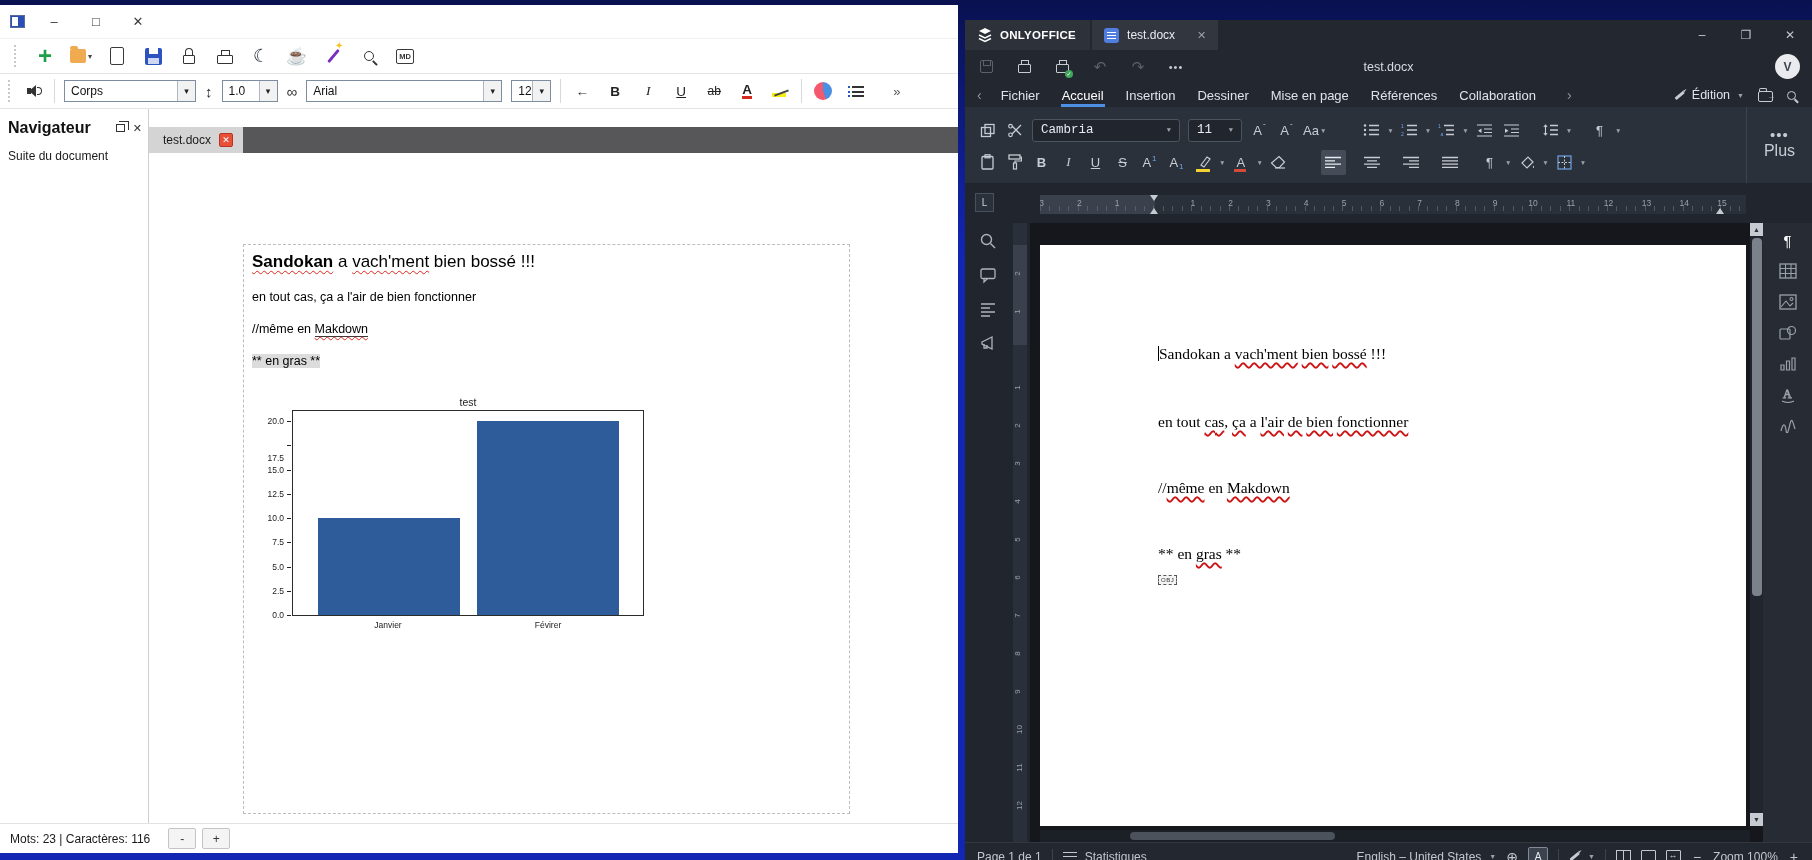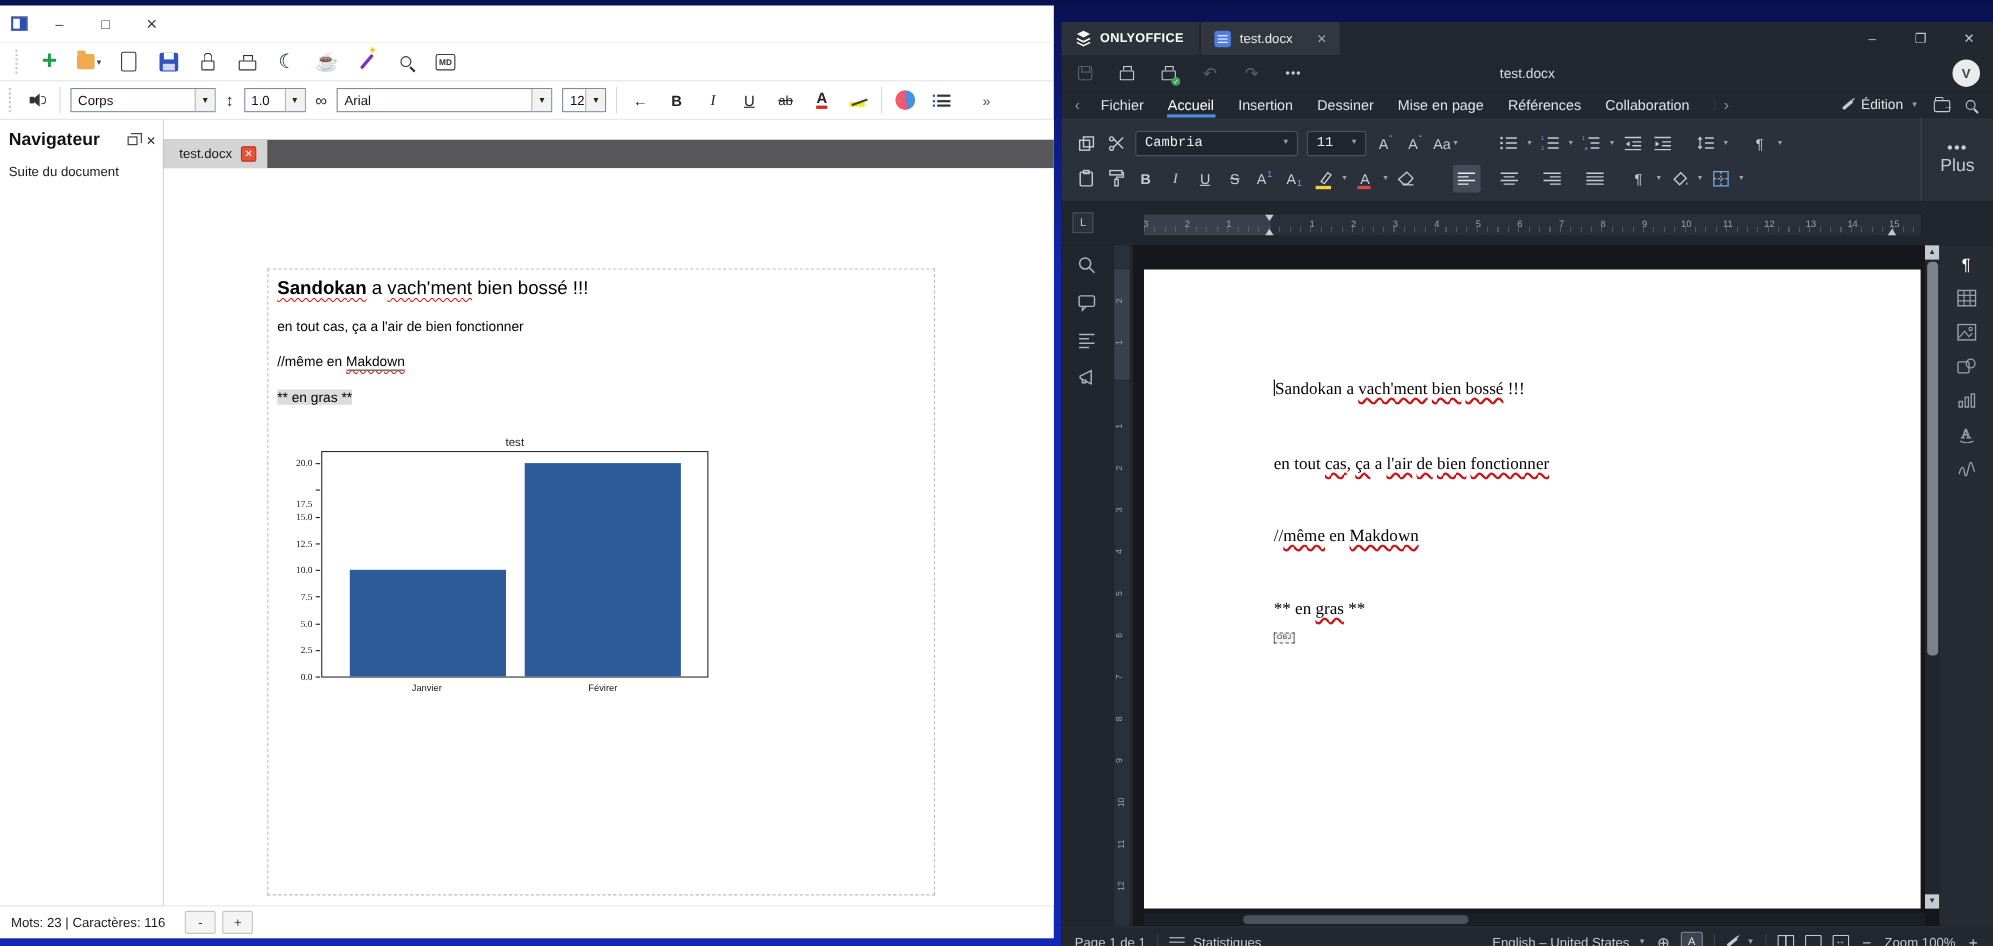--- a/index.html
+++ b/index.html
@@ -86,21 +86,21 @@
             text-decoration-thickness:1px; text-underline-offset:2.5px; }
   .seg-u { border-bottom:1px solid #3a3a3a; }
   .seg-hl { background:#dcdcdc; }
   
   .cs-chart { position:relative; width:394px; height:252px; margin-left:2px; margin-top:4px; }
   .chart-title { position:absolute; top:0; left:38px; right:4px; text-align:center; font-size:10.5px; color:#222; }
   .chart-plot { position:absolute; left:38px; top:14px; width:352px; height:206px; border:1px solid #2b2b2b; background:#fff; }
   .chart-bars { position:absolute; inset:0; display:flex; align-items:flex-end; justify-content:space-around; padding:0 16px; }
   .bar { width:142px; }
   .chart-yaxis { position:absolute; left:0; top:14px; width:38px; height:206px; }
-  .ytick { position:absolute; right:8px; font-size:8.5px; color:#222; text-align:right;font-family:Liberation Serif, serif; }
+  .ytick { position:absolute; right:8px; font-size:8.5px; color:#222; text-align:right; }
   .ydash { position:absolute; right:1px; width:4px; height:1px; background:#222; }
   .chart-xlabels { position:absolute; left:38px; top:224px; width:352px; display:flex; justify-content:space-around; padding:0 16px; }
   .xlab { width:142px; text-align:center; font-size:8.5px; color:#222; }
   .cs-status { height:30px; border-top:1px solid #e2e2e2; display:flex; align-items:center; padding:0 10px; font-size:12px; color:#1a1a1a; }
   .cs-status-left { flex:1; }
   .cs-status-counts { margin-right:12px; }
   .cs-zoom-btn { width:28px; height:21px; background:#f4f4f4; border:1px solid #c4c4c4; border-radius:2px;
                  display:flex; align-items:center; justify-content:center; font-size:12px; color:#333; margin-left:6px; }
 
   

